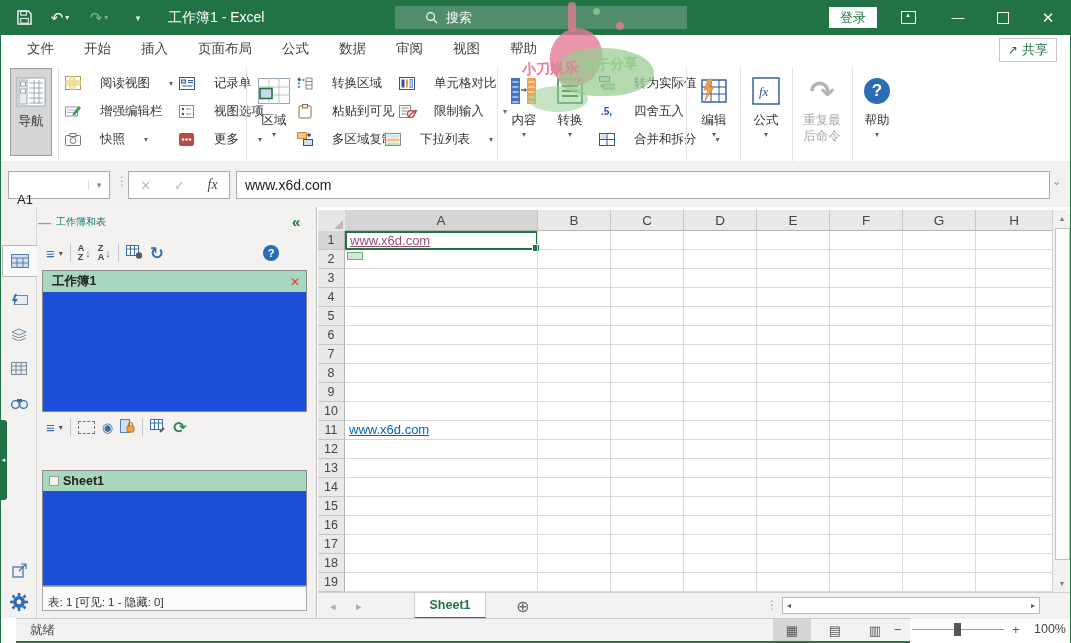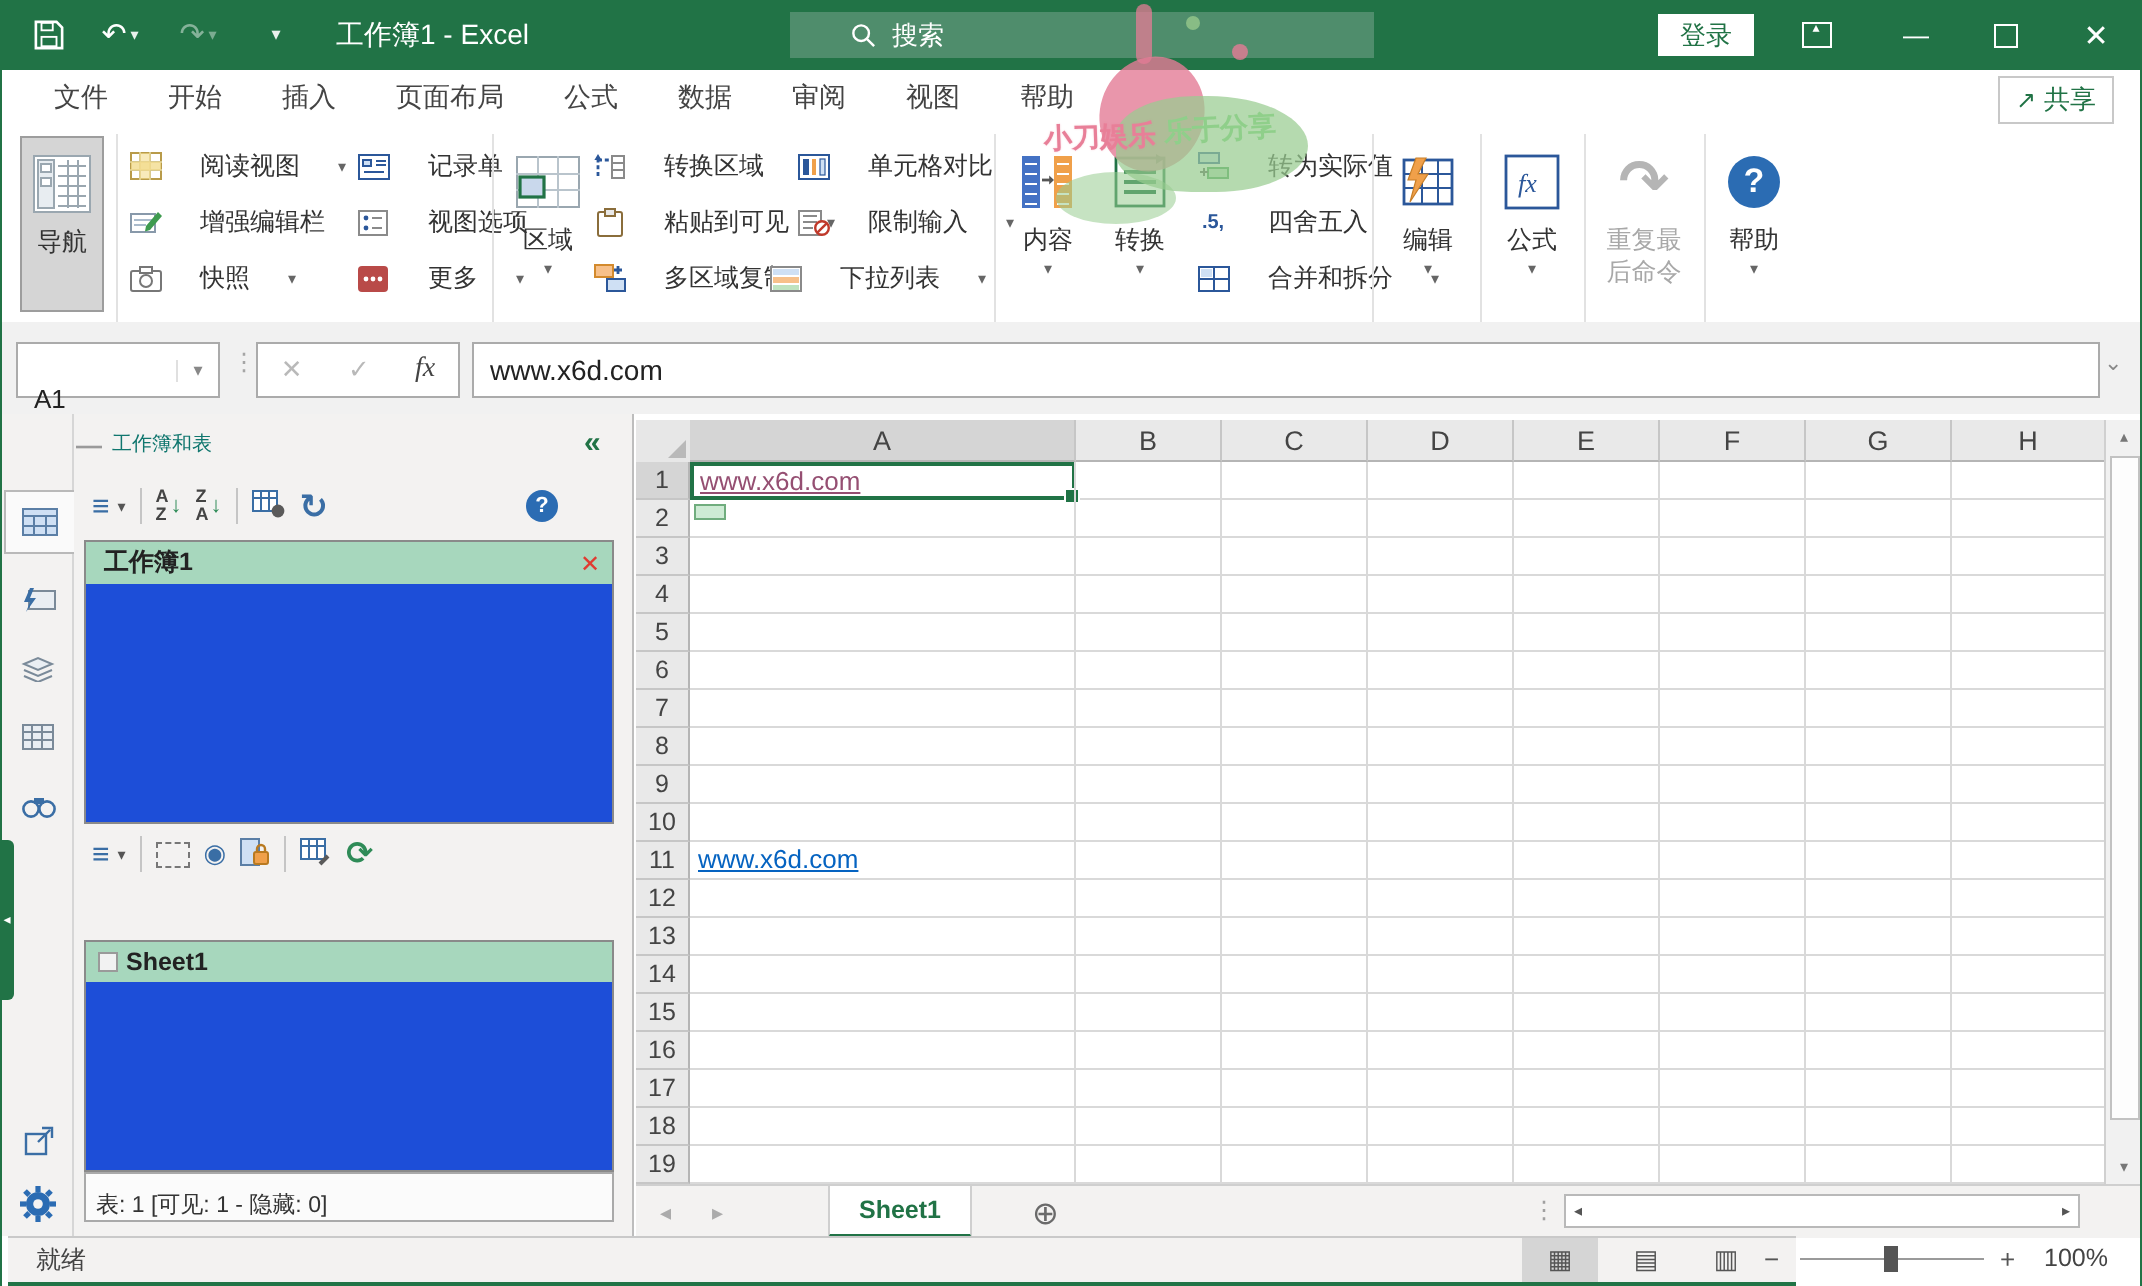--- a/index.html
+++ b/index.html
@@ -111,21 +111,21 @@
   #vdown{position:absolute;left:0;bottom:0;width:18px;}
   
   #sheetbar{position:absolute;left:0;top:385px;width:753px;height:26px;background:#f3f2f1;border-top:1px solid #cfcfcf;}
   #sheetbar .nav{position:absolute;top:0;height:26px;display:flex;align-items:center;color:#ababab;font-size:11px;}
   #tab-sheet1{position:absolute;left:96px;top:0;width:70px;height:24px;background:#fff;border-left:1px solid #cfcfcf;border-right:1px solid #cfcfcf;border-bottom:2px solid #217346;display:flex;align-items:center;justify-content:center;color:#217346;font-weight:bold;font-size:12.5px;}
   #addsheet{position:absolute;left:198px;top:4px;color:#6a6a6a;font-size:16px;}
   #sheetdots{position:absolute;left:448px;top:5px;color:#a0a0a0;font-size:12px;}
   #hscroll{position:absolute;left:464px;top:4px;width:258px;height:17px;background:#fff;border:1px solid #b9b9b9;display:flex;align-items:center;justify-content:space-between;box-sizing:border-box;}
   #hscroll .harrow{color:#555;font-size:8px;padding:0 4px;}
   
-  #statusbar{position:absolute;left:4px;top:618px;width:894px;height:22px;background:#f3f2f1;border-top:1px solid #c9c9c9;border-bottom:3px solid #217346;}
+  #statusbar{position:absolute;left:16px;top:618px;width:894px;height:22px;background:#f3f2f1;border-top:1px solid #c9c9c9;border-bottom:3px solid #217346;}
   #status-ready{position:absolute;left:14px;top:3px;font-size:12.5px;color:#444;}
   .viewbtn{position:absolute;top:0;width:38px;height:22px;display:flex;align-items:center;justify-content:center;color:#555;font-size:13px;}
   .viewbtn.sel{background:#d5d5d5;}
   #zoom-minus{position:absolute;left:878px;top:3px;color:#555;font-size:13px;}
   #zoom-track{position:absolute;left:896px;top:10px;width:92px;height:1px;background:#9a9a9a;}
   #zoom-thumb{position:absolute;left:938px;top:4px;width:7px;height:13px;background:#555;}
   #zoom-plus{position:absolute;left:996px;top:3px;color:#555;font-size:13px;}
   #zoom-pct{position:absolute;left:1018px;top:3px;color:#444;font-size:12.5px;}
   
   .winedge{position:absolute;background:#217346;}

